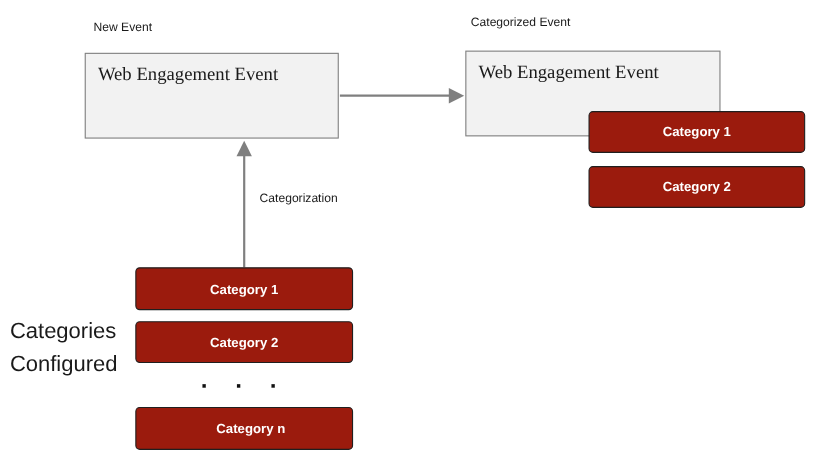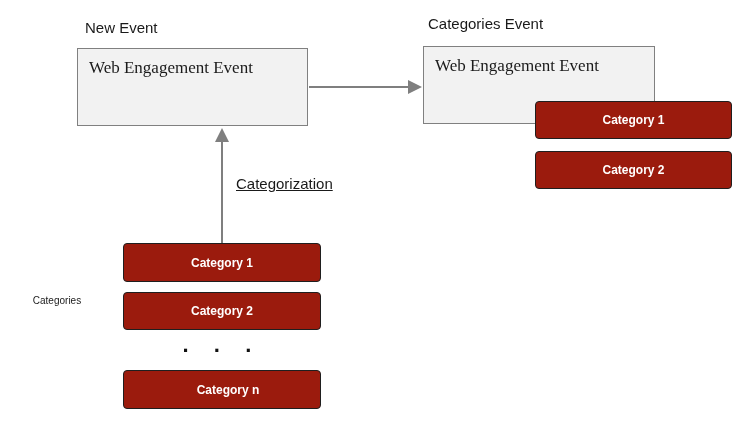--- a/index.html
+++ b/index.html
@@ -11,21 +11,21 @@
   .canvas {
     position: relative;
     width: 750px;
     height: 430px;
     background: #ffffff;
     overflow: hidden;
     color: var(--label-text, #1a1a1a);
   }
   .floating-label {
     position: absolute;
-    font-size: 15px;
+    font-size: 11px;
     color: var(--label-text, #1a1a1a);
     white-space: nowrap;
   }
   .event-box {
     position: absolute;
     background: var(--event-box-fill, #f2f2f2);
     border: 1.5px solid var(--event-box-border, #808080);
     box-sizing: border-box;
   }
   .event-box .event-box-title {
@@ -67,21 +67,21 @@
     stroke: none;
   }
   .caption-block {
     position: absolute;
     left: 9px;
     top: 286px;
     width: 96px;
     text-align: center;
   }
   .caption-line {
-    font-size: 10px;
+    font-size: 20px;
     line-height: 30px;
     color: var(--label-text, #1a1a1a);
     white-space: nowrap;
   }
   .stack-ellipsis {
     position: absolute;
     left: 123px;
     top: 338px;
     width: 198px;
     text-align: center;
@@ -106,33 +106,34 @@
       <polygon class="arrow-head" points="215,142 222,128 229,142"></polygon>
     </g>
   </svg>
 
   <div class="floating-label" style="left:85px; top:19px;">New Event</div>
 
   <div class="event-box" style="left:77px; top:48px; width:231px; height:78px;">
     <div class="event-box-title">Web Engagement Event</div>
   </div>
 
-  <div class="floating-label" style="left:428px; top:15px;">Categories Event</div>
+  <div class="floating-label" style="left:428px; top:15px;">Categorized Event</div>
 
   <div class="event-box" style="left:423px; top:46px; width:232px; height:78px;">
     <div class="event-box-title">Web Engagement Event</div>
   </div>
 
   <div class="category-chip" style="left:535px; top:101px; width:197px; height:38px;">Category 1</div>
   <div class="category-chip" style="left:535px; top:151px; width:197px; height:38px;">Category 2</div>
 
-  <div class="floating-label" style="left:236px; top:175px;text-decoration:underline;">Categorization</div>
+  <div class="floating-label" style="left:236px; top:175px;">Categorization</div>
 
   <div class="caption-block">
     <div class="caption-line">Categories</div>
+    <div class="caption-line">Configured</div>
   </div>
 
   <div class="category-chip" style="left:123px; top:243px; width:198px; height:39px;">Category 1</div>
   <div class="category-chip" style="left:123px; top:292px; width:198px; height:38px;">Category 2</div>
   <div class="stack-ellipsis">· · ·</div>
   <div class="category-chip" style="left:123px; top:370px; width:198px; height:39px;padding-left:12px;">Category n</div>
 
 </div>
 
 </body></html>

